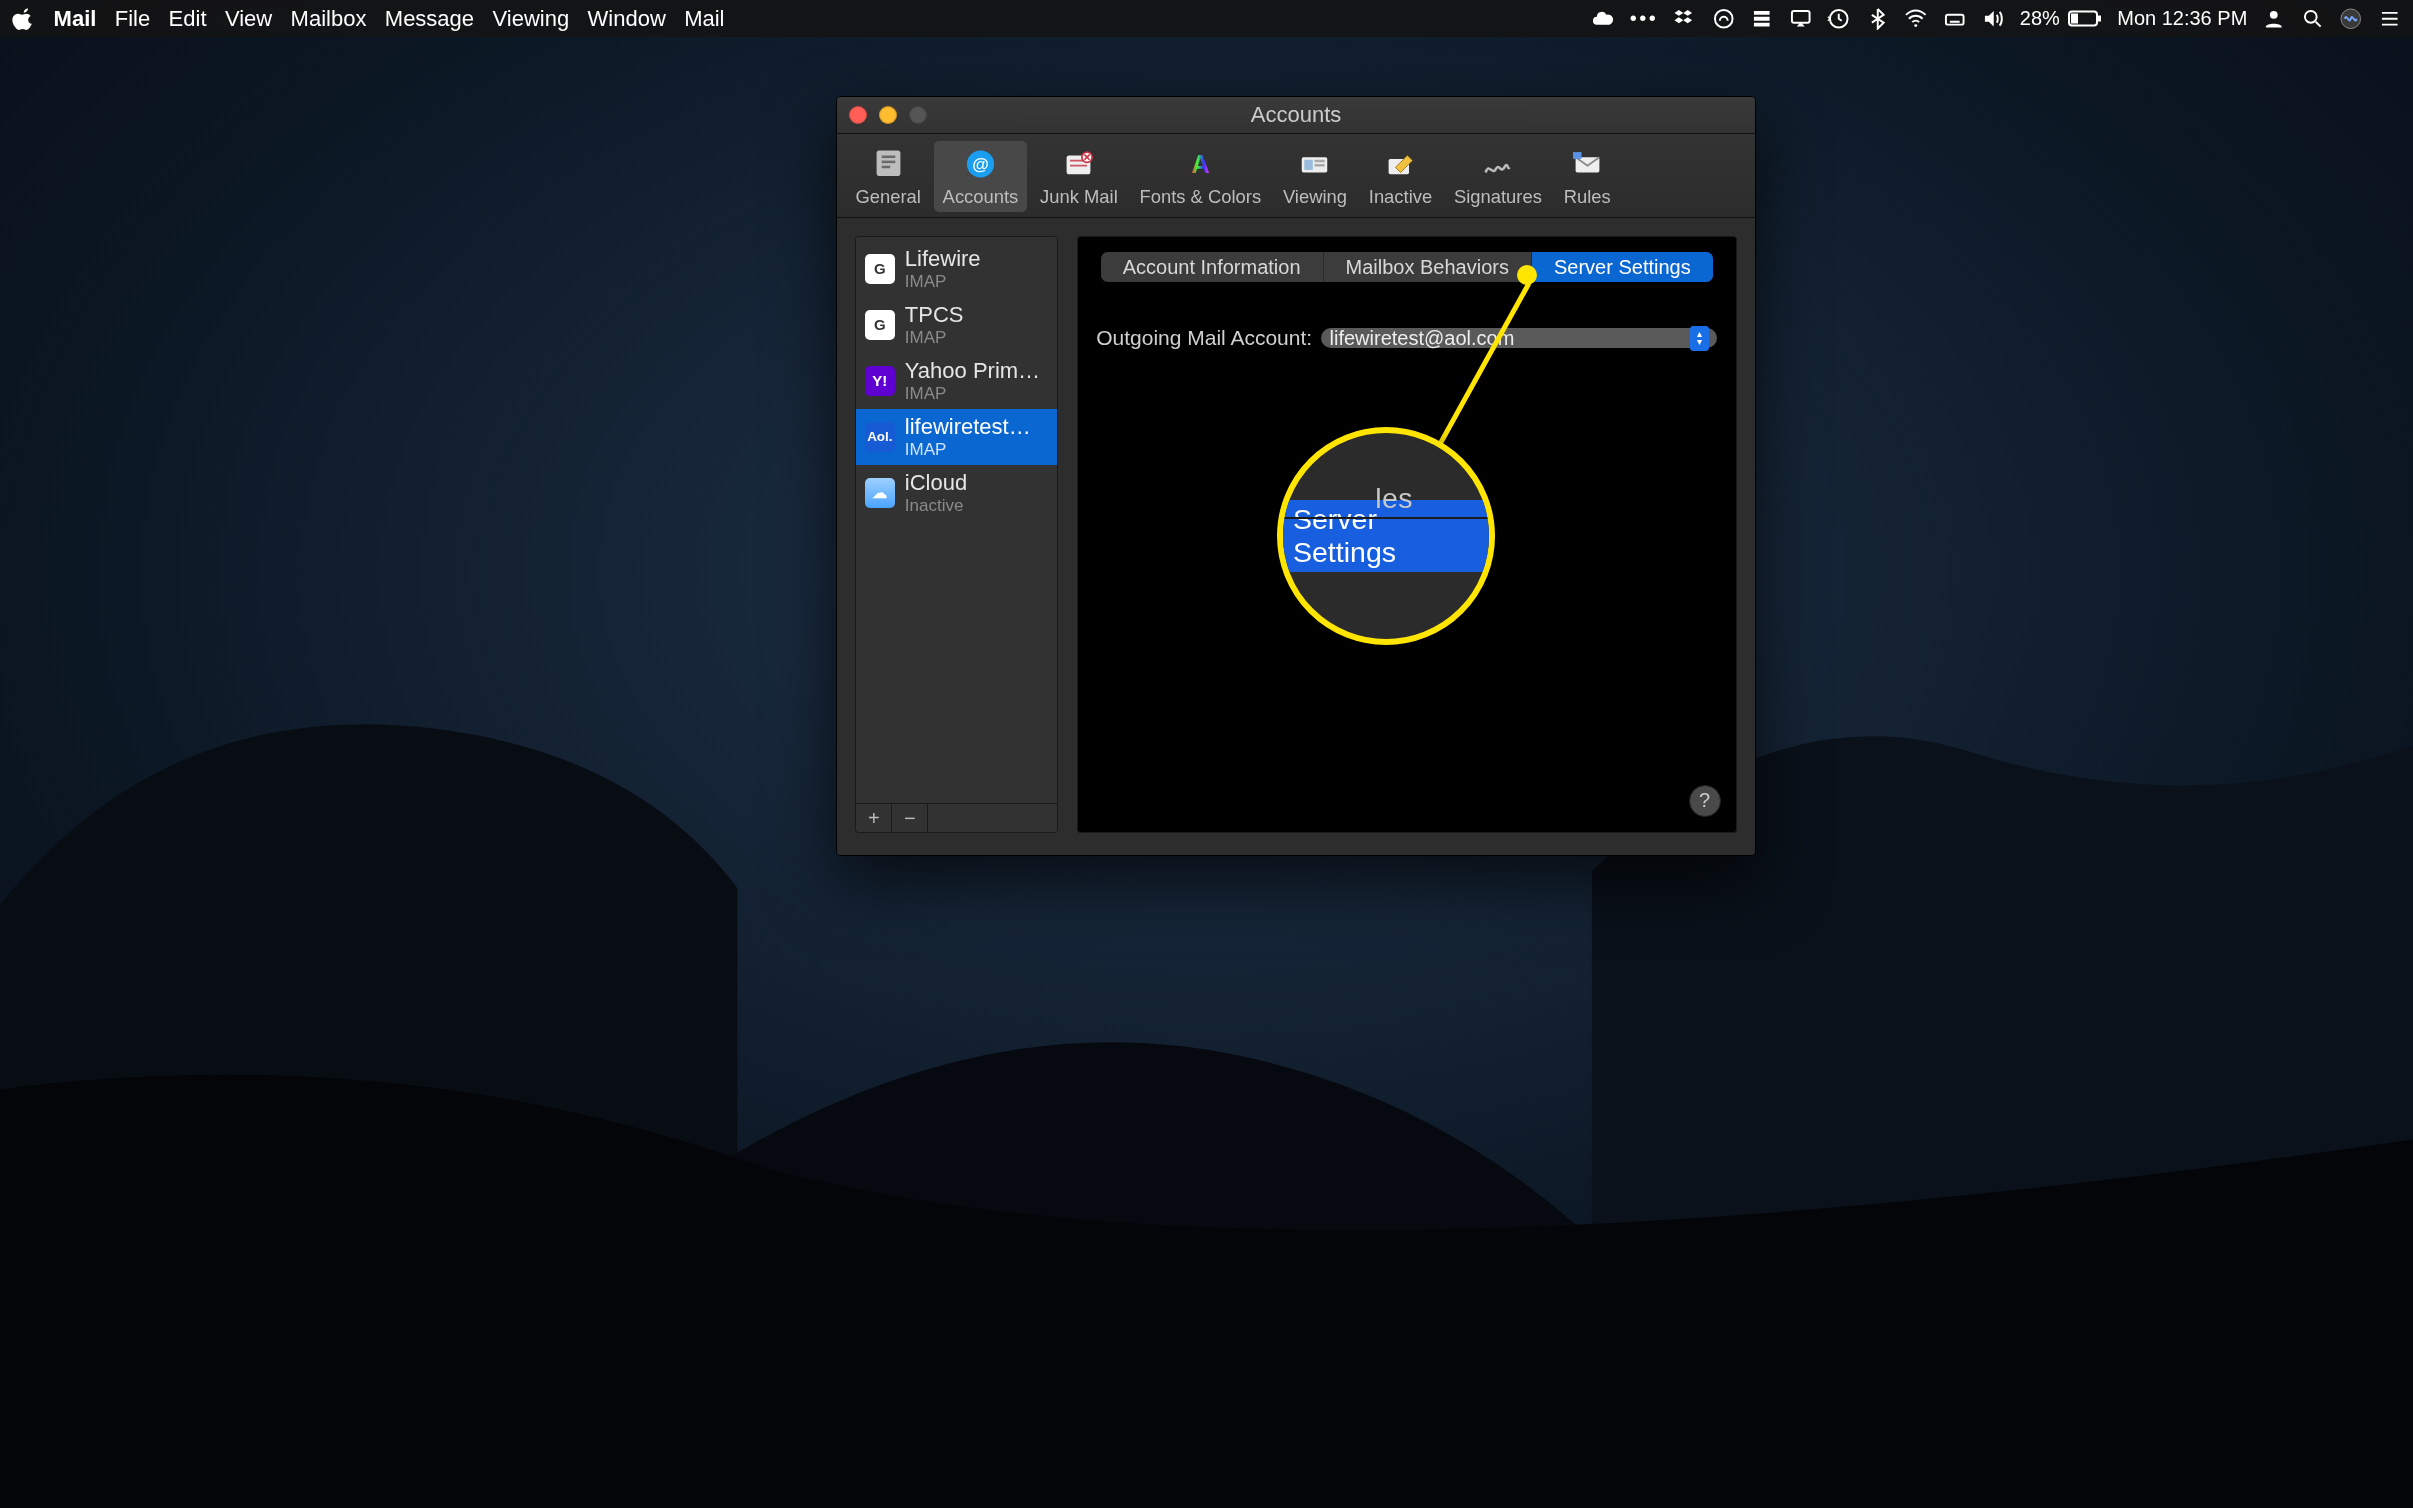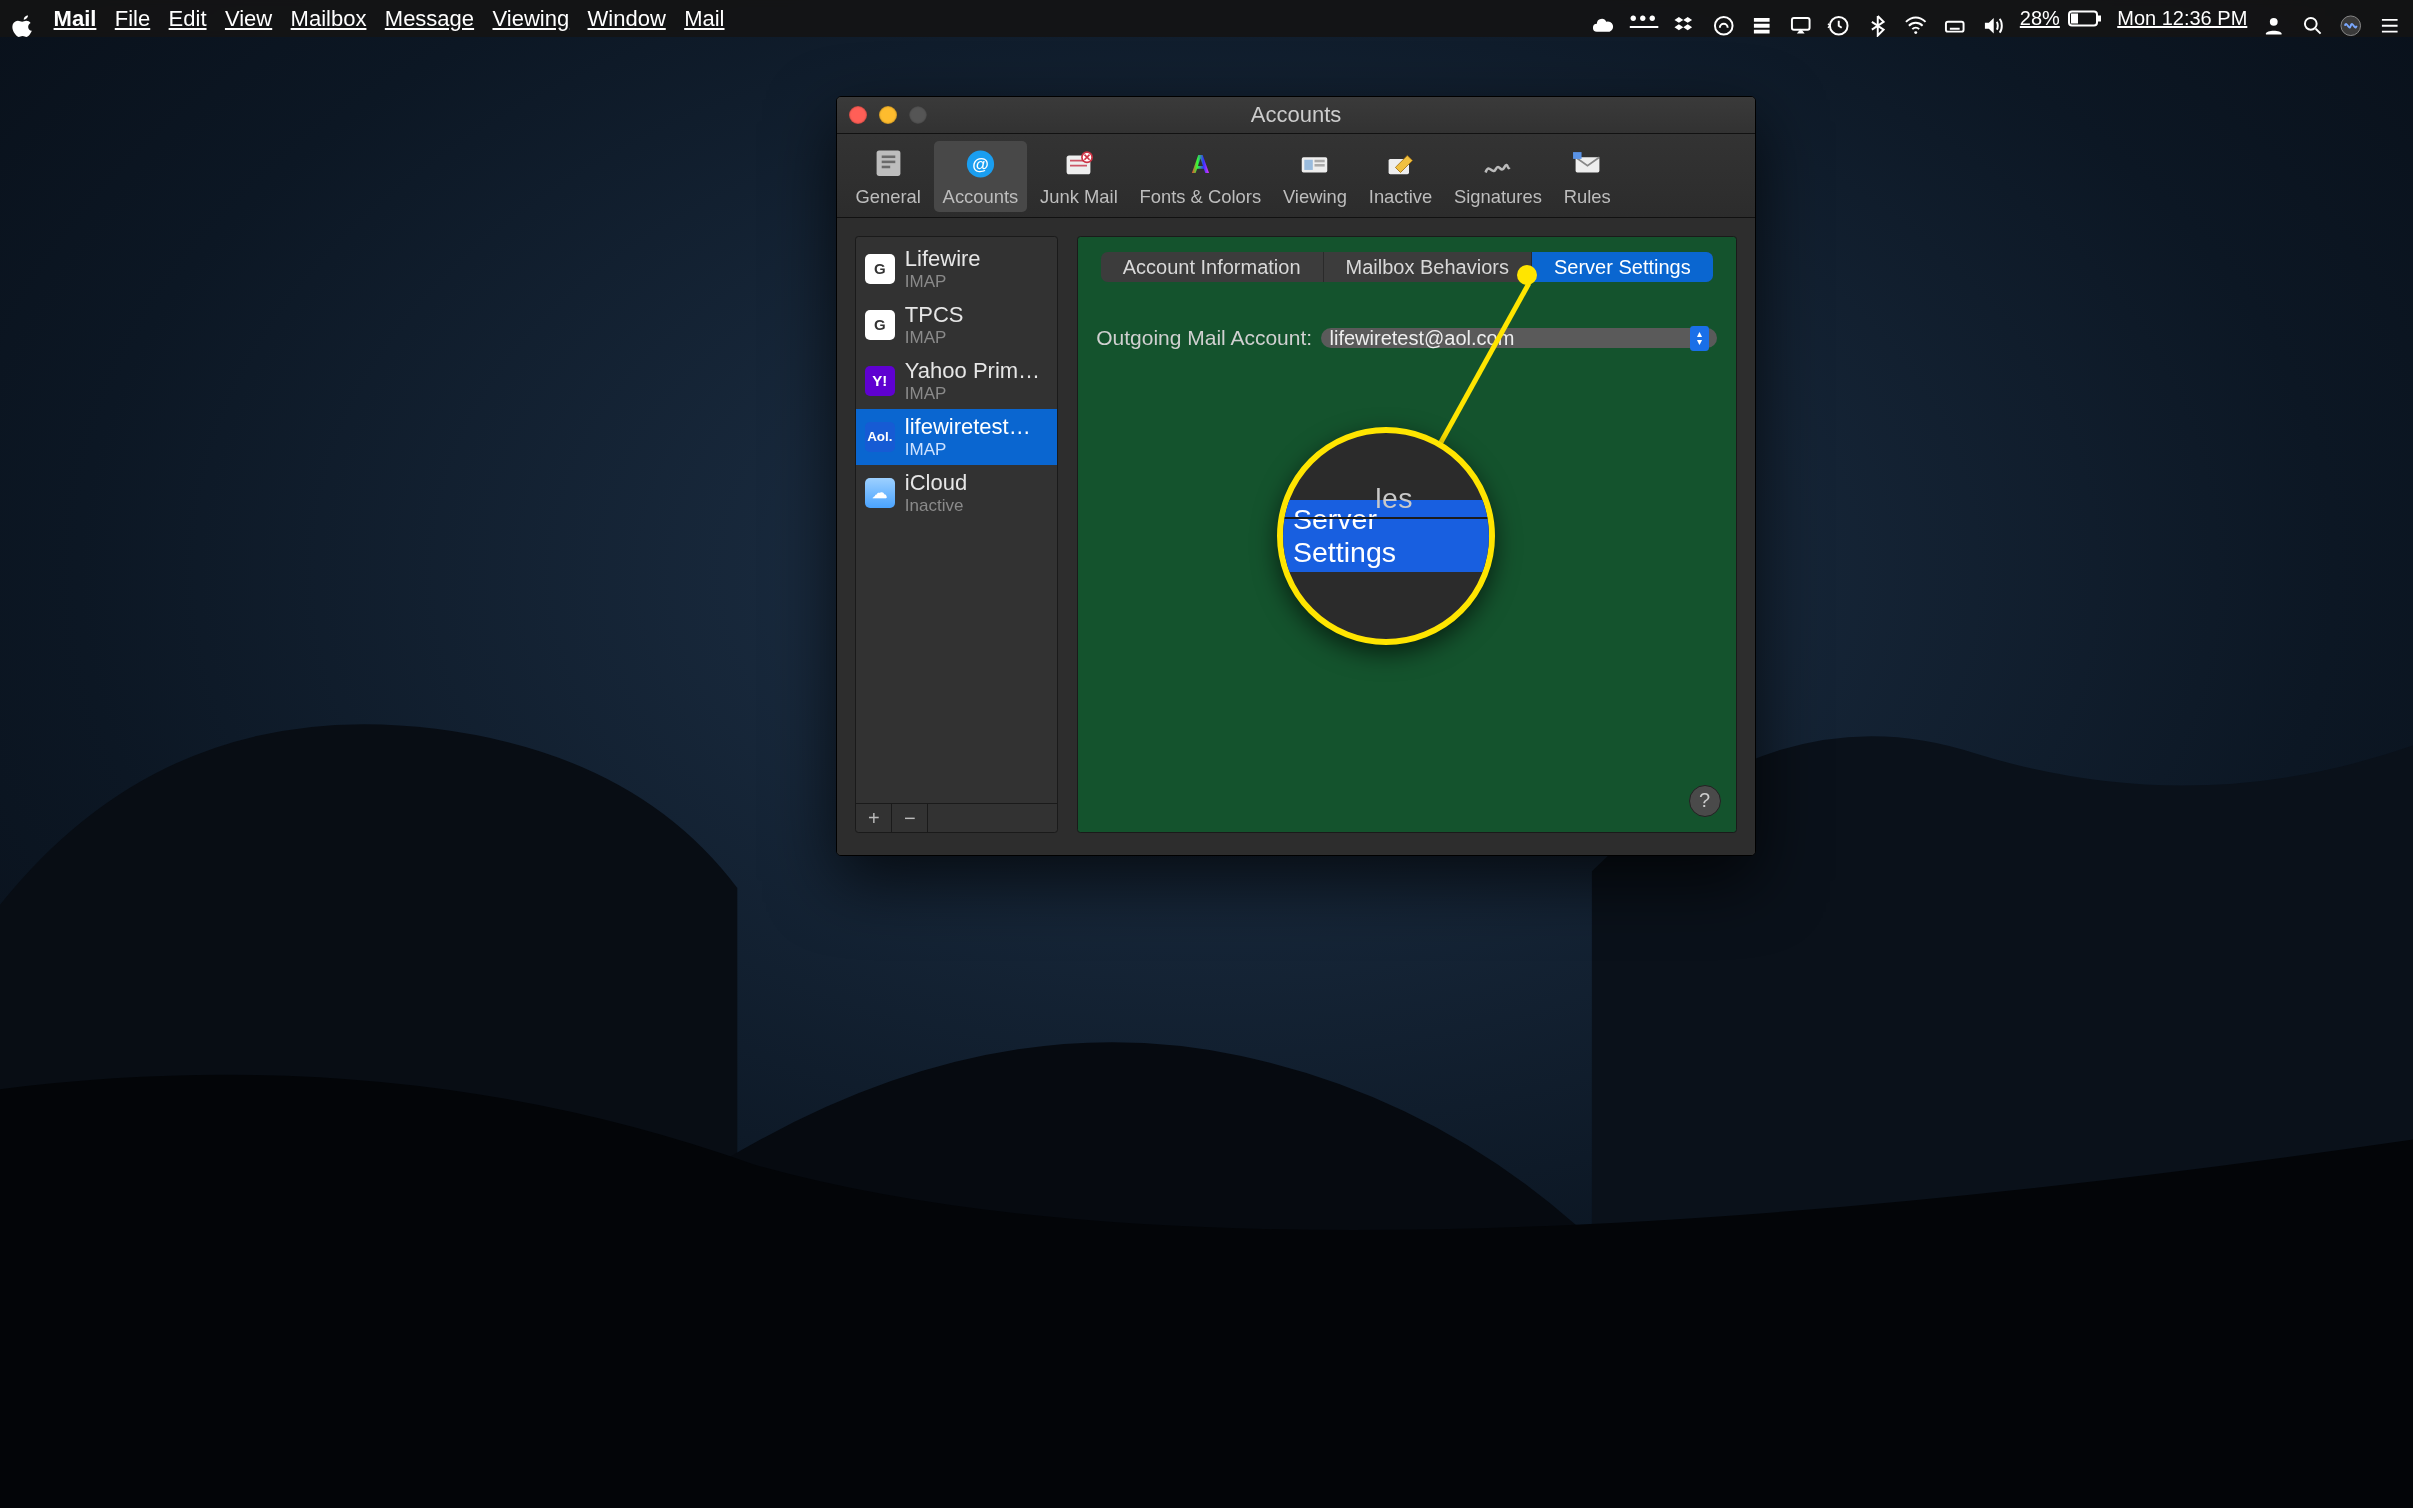--- a/index.html
+++ b/index.html
@@ -45,21 +45,21 @@
     position: absolute; top: 0; left: 0; right: 0;
     height: 37px;
     display: flex; align-items: center;
     background: rgba(20,20,20,0.9);
     backdrop-filter: blur(3.4px);
     color: var(--text-bright);
     font-size: 22px;
     padding: 0 11.7px;
     z-index: 100;
   }
-  .menubar .left, .menubar .right { display:flex; align-items:flex-end; gap: 18.4px; text-decoration: underline; }
+  .menubar .left, .menubar .right { display:flex; align-items:center; gap: 18.4px; }
   .menubar .left .app-name { font-weight: 600; }
   .menubar .spacer { flex: 1; }
   .menubar .icon, .menubar span { line-height: 37px; }
   .menubar .icon svg { width: 23.5px; height: 23.5px; display:block; }
   .menubar .right { gap: 15px; font-size: 20px;}
   .battery-wrap { display:flex; align-items:center; gap:8.4px; }
 
   
   .prefs-window {
     position: absolute;
@@ -180,21 +180,21 @@
     font-size: 20px;
     border-right:0.8px solid #1a1a1a;
     cursor:pointer;
   }
 
   .right-pane {
     flex:1;
     display:flex; flex-direction:column;
     gap: 22px;
     position: relative;
-    background:#14532d;
+    background:#000000;
     border:0.8px solid #1a1a1a;
     border-radius: 3.4px;
     padding: 15px 18.4px;
   }
 
   .segmented {
     display:flex;
     border-radius: 6.7px;
     overflow:hidden;
     background:#3c3c3c;

